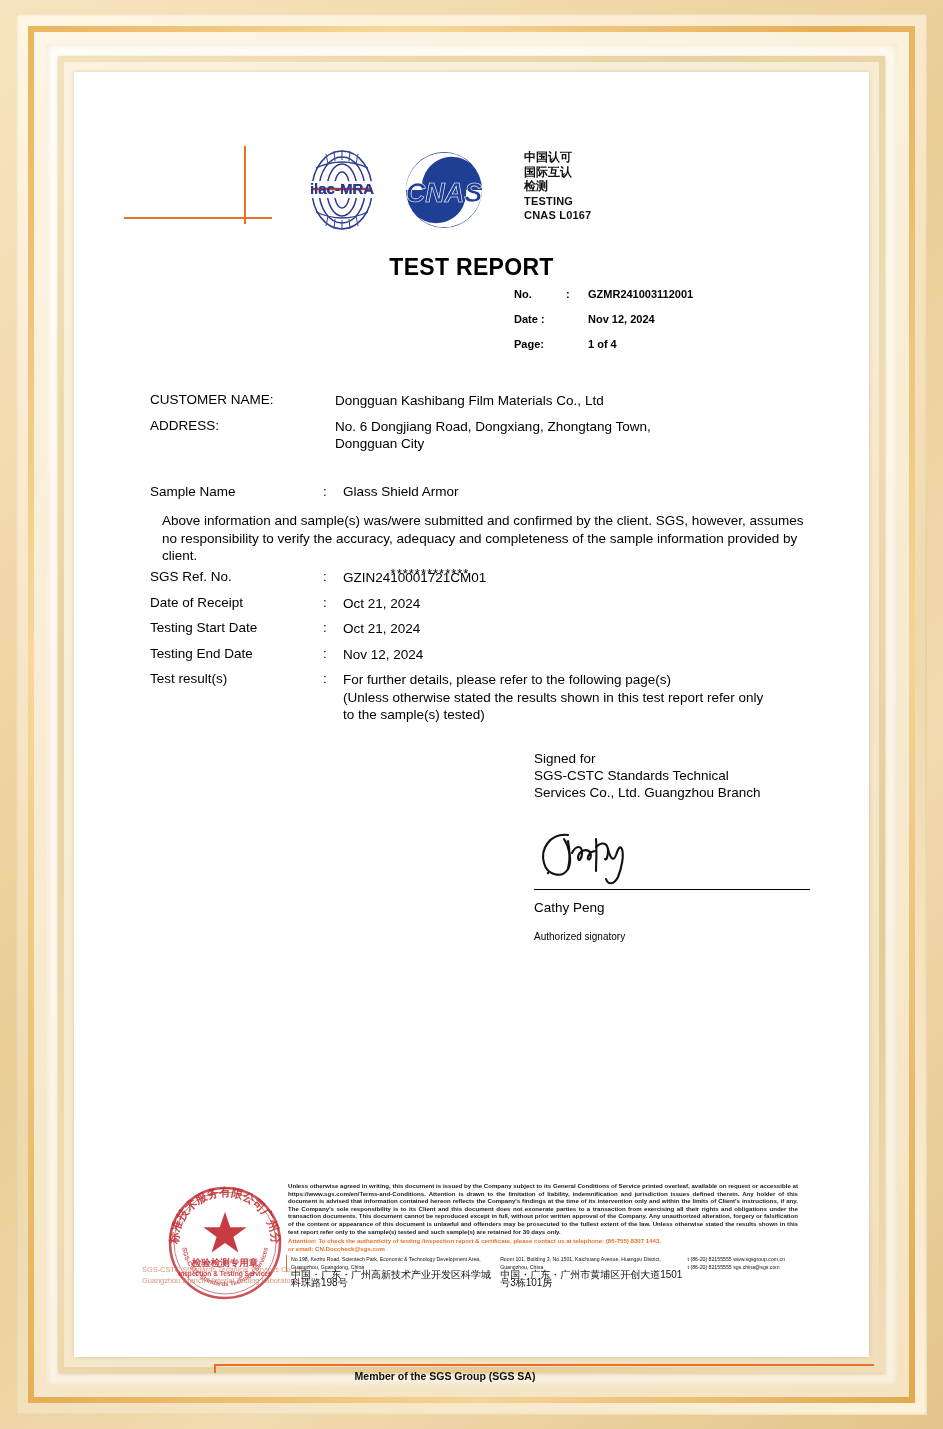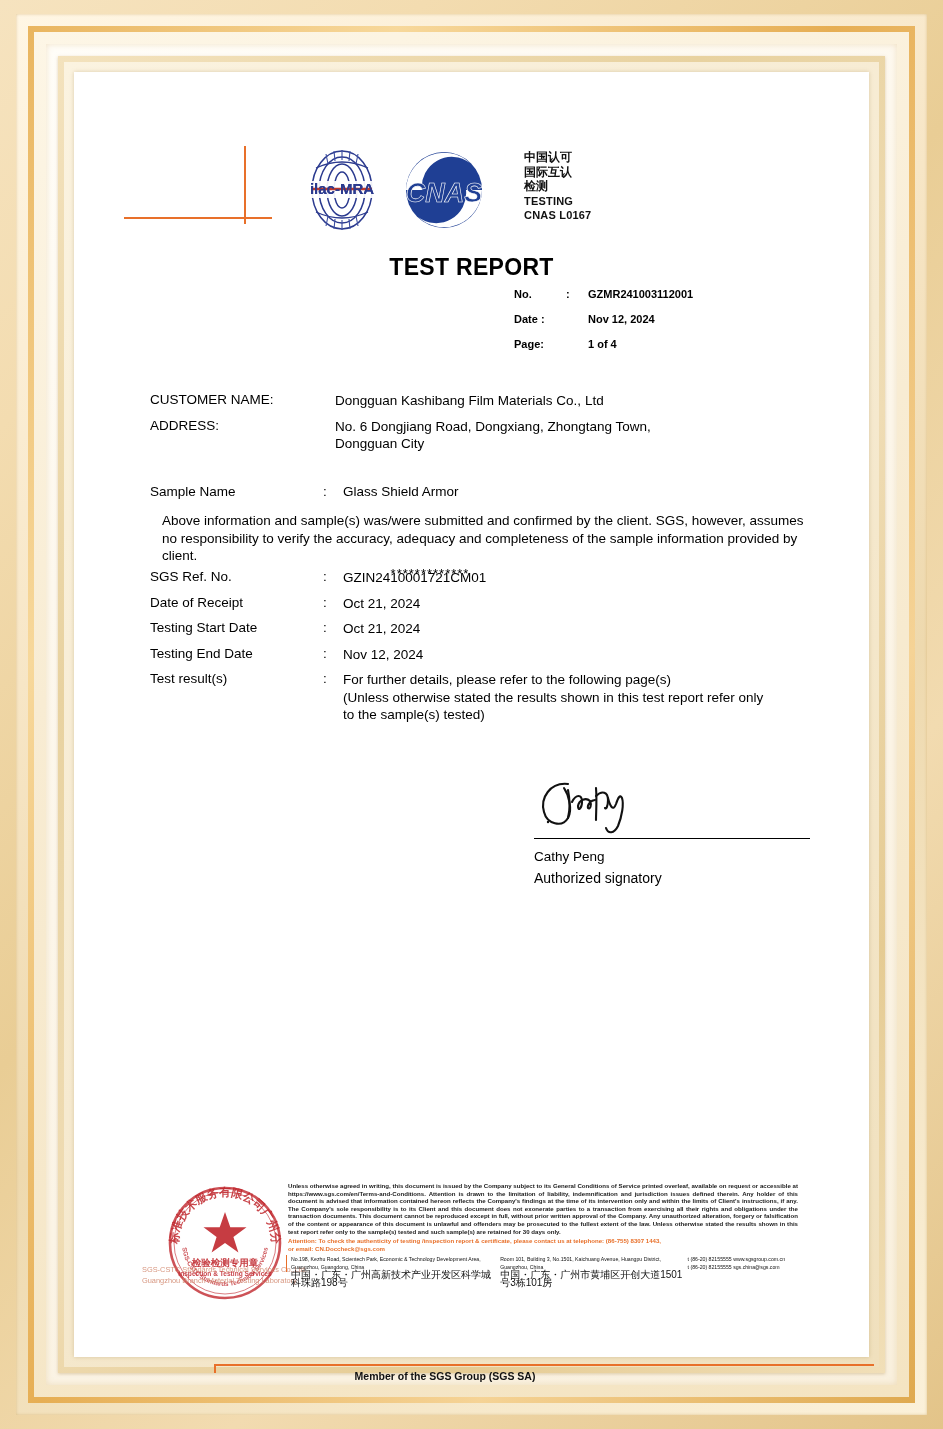--- a/index.html
+++ b/index.html
@@ -203,21 +203,21 @@
     color: #000;
   }
   .sig-head { line-height: 17px; }
   .sig-img { height: 72px; margin-top: 14px; position: relative; }
   .sig-line {
     width: 276px; height: 1px;
     background: #000;
     margin-top: 2px;
   }
   .sig-name { margin-top: 10px; font-size: 13.5px; }
-  .sig-role { margin-top: 6px; font-size: 14px; }
+  .sig-role { margin-top: 16px; font-size: 10px; }
 
   
   .seal {
     position: absolute;
     left: 88px; top: 1108px;
     width: 126px; height: 126px;
   }
   .seal-wm {
     position: absolute;
     left: 68px; top: 1192px;
@@ -429,20 +429,25 @@
       <span class="d-colon">:</span>
       <span class="d-val">
         <span>For further details, please refer to the following page(s)</span><br>
         <span>(Unless otherwise stated the results shown in this test report refer only</span><br>
         <span>to the sample(s) tested)</span>
       </span>
     </div>
   </div>
 
   <div class="sig">
+    <div class="sig-head">
+      <div>Signed for</div>
+      <div>SGS-CSTC Standards Technical</div>
+      <div>Services Co., Ltd. Guangzhou Branch</div>
+    </div>
 
     <div class="sig-img">
       <svg width="140" height="72" viewBox="0 0 140 72">
         <g fill="none" stroke="#111" stroke-width="2.1" stroke-linecap="round">
           <path d="M34 20 C16 18, 6 34, 10 48 C13 60, 28 64, 34 54 C39 45, 34 30, 30 24"></path>
           <path d="M34 26 C36 36, 36 46, 34 54"></path>
           <path d="M38 38 C42 30, 48 30, 48 38 C48 44, 44 48, 44 42 C45 36, 52 33, 56 37"></path>
           <path d="M56 37 C58 41, 56 46, 54 44 C53 41, 57 36, 61 36"></path>
           <path d="M62 24 C63 36, 62 48, 62 56"></path>
           <path d="M62 32 C68 26, 74 28, 74 36 C74 42, 72 46, 71 44"></path>

